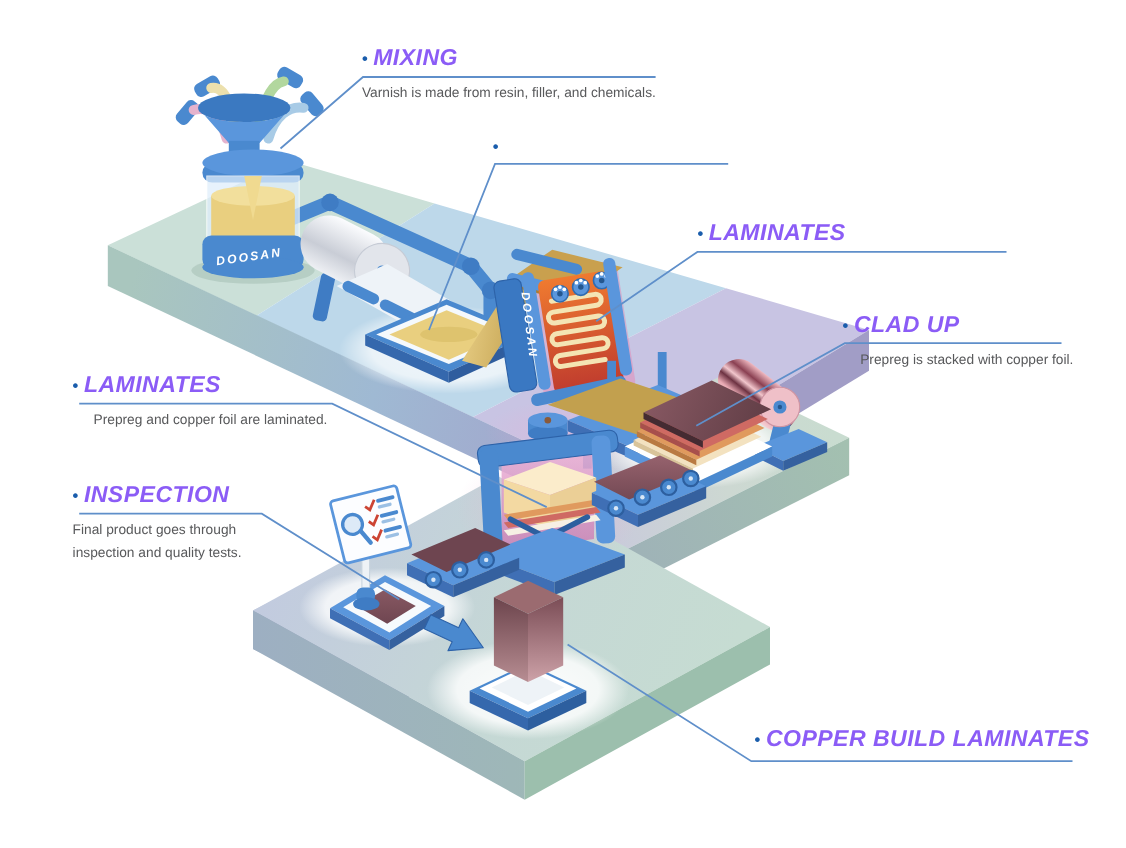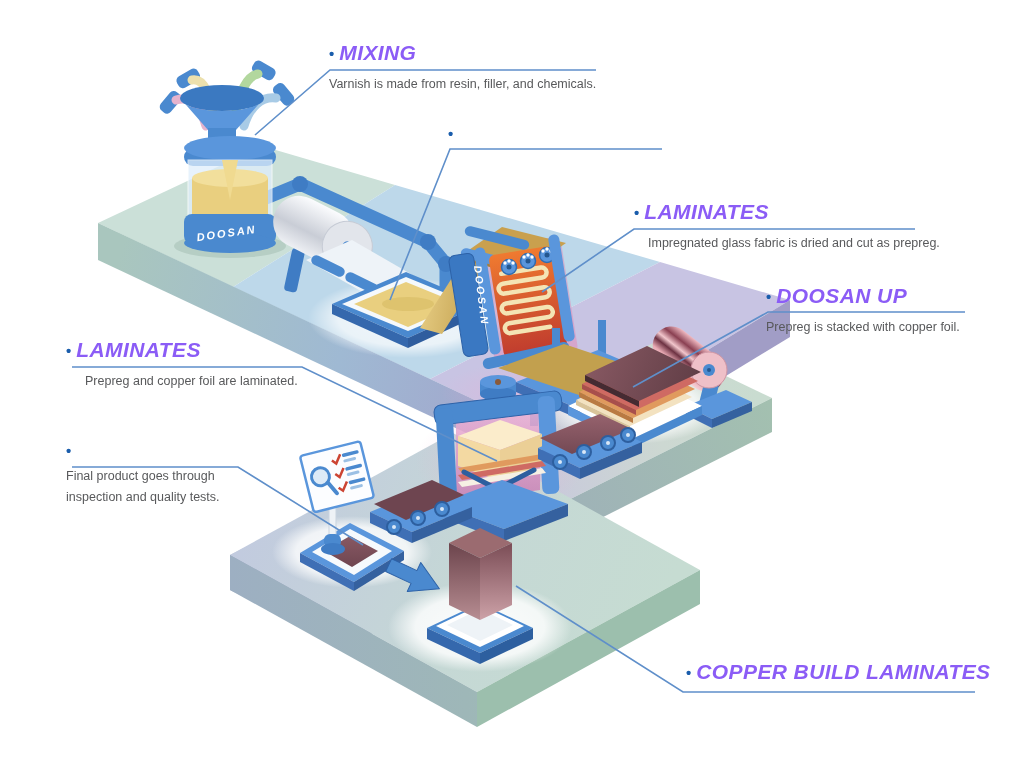--- a/index.html
+++ b/index.html
@@ -9,21 +9,21 @@
   .stage svg{position:absolute;left:0;top:0;}
   .step{position:absolute;}
   .step-head{display:flex;align-items:flex-start;gap:5px;}
   .bullet{color:#1a5dac;font-size:15px;font-weight:bold;line-height:1;margin-top:6px;}
   .title{color:#8b5cf6;font-weight:bold;font-size:21px;letter-spacing:.4px;
          white-space:nowrap;line-height:1.25;font-style:italic;}
   .desc{color:#58595b;font-size:12.5px;line-height:21px;margin-top:8px;}
   #step-mixing       .desc{margin-left:0;}
   #step-impregnation .desc{margin-left:15px;}
   #step-treating     .desc{margin-left:14px;}
-  #step-buildup      .desc{}
+  #step-buildup      .desc{margin-left:16px;}
   #step-pressing     .desc{margin-left:19px;text-align:center;}
   #step-inspection   .desc{max-width:176px;}
 </style>
 </head>
 <body>
 
 <div class="stage">
 
 <svg width="1024" height="771" viewBox="0 0 1024 771">
   <defs>
@@ -395,42 +395,42 @@
   <div class="step-head">
     <span class="bullet">•</span>
   </div>
 </div>
 
 <div class="step" id="step-treating" style="left:634px;top:199px;">
   <div class="step-head">
     <span class="bullet">•</span>
     <span class="title">LAMINATES</span>
   </div>
-  <div class="desc">Impregnated glass fabric is dried and cut as prepreg.</div>
 </div>
 
 <div class="step" id="step-buildup" style="left:766px;top:283px;">
   <div class="step-head">
     <span class="bullet">•</span>
-    <span class="title">DOOSAN UP</span>
+    <span class="title">CLAD UP</span>
   </div>
   <div class="desc">Prepreg is stacked with copper foil.</div>
 </div>
 
 <div class="step" id="step-pressing" style="left:66px;top:337px;">
   <div class="step-head">
     <span class="bullet">•</span>
     <span class="title">LAMINATES</span>
   </div>
   <div class="desc">Prepreg and copper foil are laminated.</div>
 </div>
 
 <div class="step" id="step-inspection" style="left:66px;top:437px;">
   <div class="step-head">
     <span class="bullet">•</span>
+    <span class="title">INSPECTION</span>
   </div>
   <div class="desc">Final product goes through inspection and quality tests.</div>
 </div>
 
 <div class="step" id="step-ccl" style="left:686px;top:659px;">
   <div class="step-head">
     <span class="bullet">•</span>
     <span class="title">COPPER BUILD LAMINATES</span>
   </div>
 </div>

